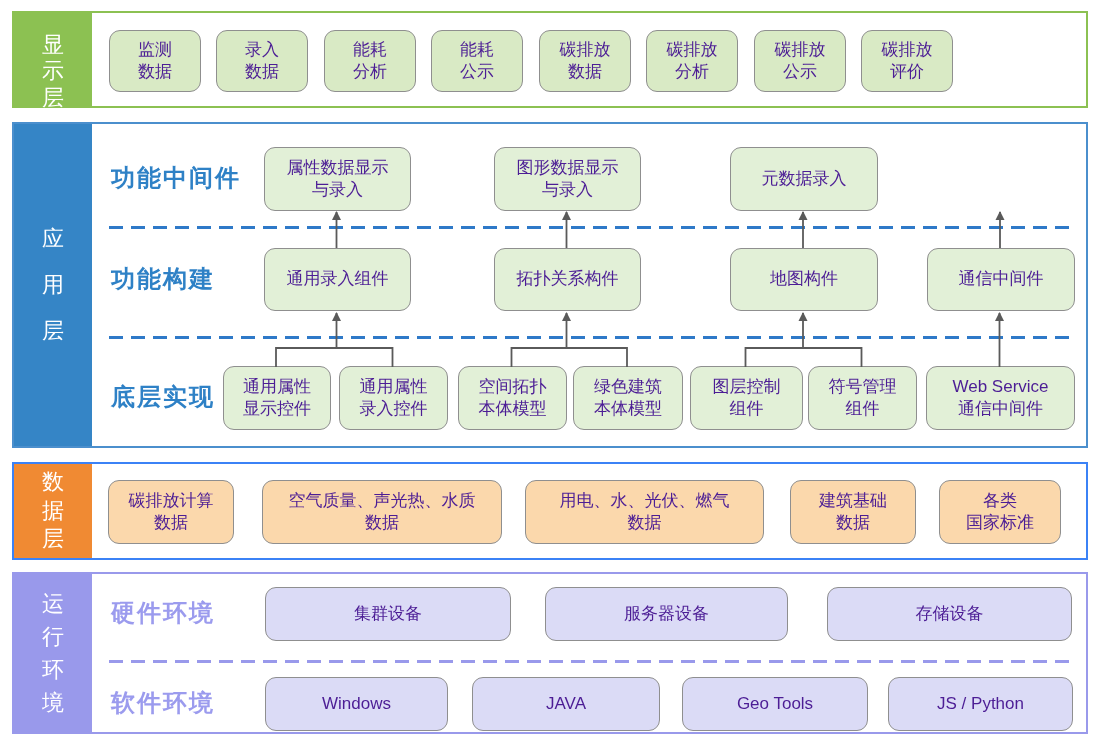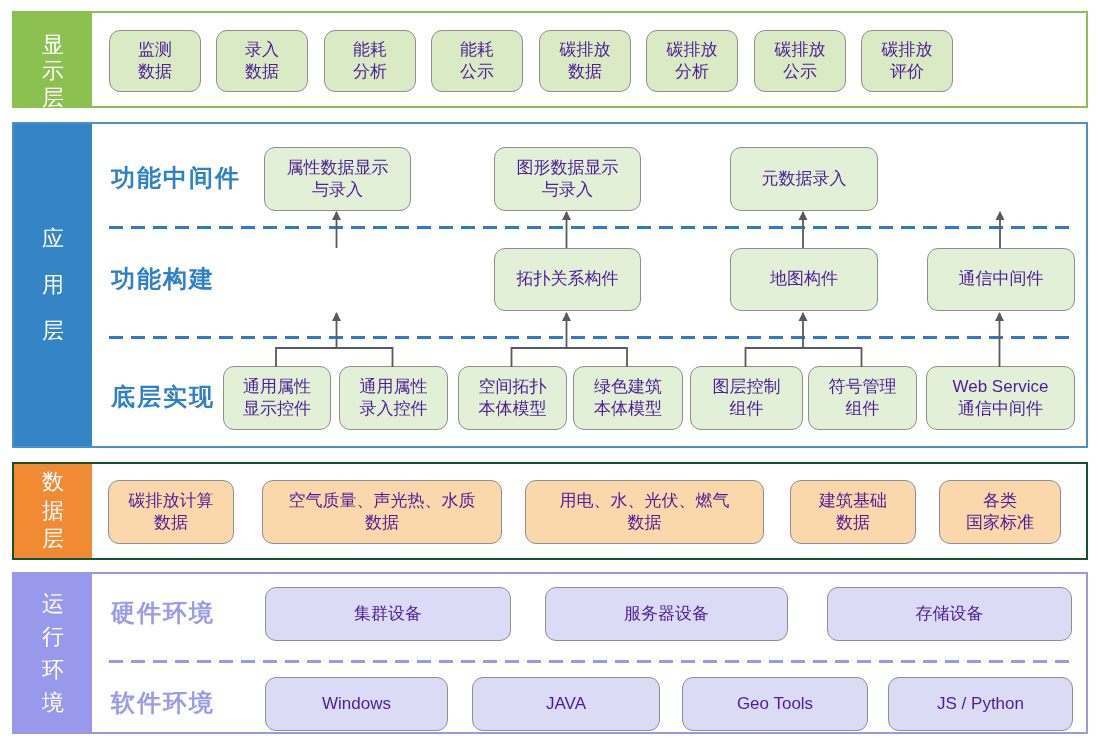--- a/index.html
+++ b/index.html
@@ -4,21 +4,21 @@
 <style>
   html,body{margin:0;padding:0;background:#fff;}
   .canvas{
     position:relative;width:1100px;height:745px;background:#fff;
     font-family:"Liberation Sans","DejaVu Sans",sans-serif;color:#262626;
     overflow:hidden;
   }
   .band{position:absolute;left:12px;width:1072px;background:#fff;}
   .band-display{top:11px;height:93px;border:2px solid #8CC152;}
   .band-app{top:122px;height:322px;border:2px solid #4B8FCD;}
-  .band-data{top:462px;height:94px;border:2px solid #14532d;}
+  .band-data{top:462px;height:94px;border:2px solid #3b82f6;}
   .band-runtime{top:572px;height:158px;border:2px solid #9999EB;}
   .side{position:absolute;left:0;top:0;bottom:0;width:78px;display:flex;align-items:center;justify-content:center;}
   .side-green{background:#8CC152;}
   .side-blue{background:#3585C6;}
   .side-orange{background:#F08A33;}
   .side-purple{background:#9999EB;}
   .vtext{display:block;width:1.1em;word-break:break-all;text-align:center;color:#fff;font-size:22px;}
   .lh-1{line-height:1.2;margin-top:24px;}
   .lh-2{line-height:2.1;}
   .lh-3{line-height:1.3;}
@@ -82,20 +82,21 @@
 
     <div class="dash-blue" style="top:102px"></div>
     <div class="dash-blue" style="top:212px"></div>
 
     <div class="box abox" style="left:250px;top:23px;width:145px;height:62px">属性数据显示
 与录入</div>
     <div class="box abox" style="left:480px;top:23px;width:145px;height:62px">图形数据显示
 与录入</div>
     <div class="box abox" style="left:716px;top:23px;width:146px;height:62px">元数据录入</div>
 
+    <div class="box abox" style="left:250px;top:124px;width:145px;height:61px">通用录入组件</div>
     <div class="box abox" style="left:480px;top:124px;width:145px;height:61px">拓扑关系构件</div>
     <div class="box abox" style="left:716px;top:124px;width:146px;height:61px">地图构件</div>
     <div class="box abox" style="left:913px;top:124px;width:146px;height:61px">通信中间件</div>
 
     <div class="box abox" style="left:209px;top:242px;width:106px;height:62px">通用属性
 显示控件</div>
     <div class="box abox" style="left:325px;top:242px;width:107px;height:62px">通用属性
 录入控件</div>
     <div class="box abox" style="left:444px;top:242px;width:107px;height:62px">空间拓扑
 本体模型</div>

